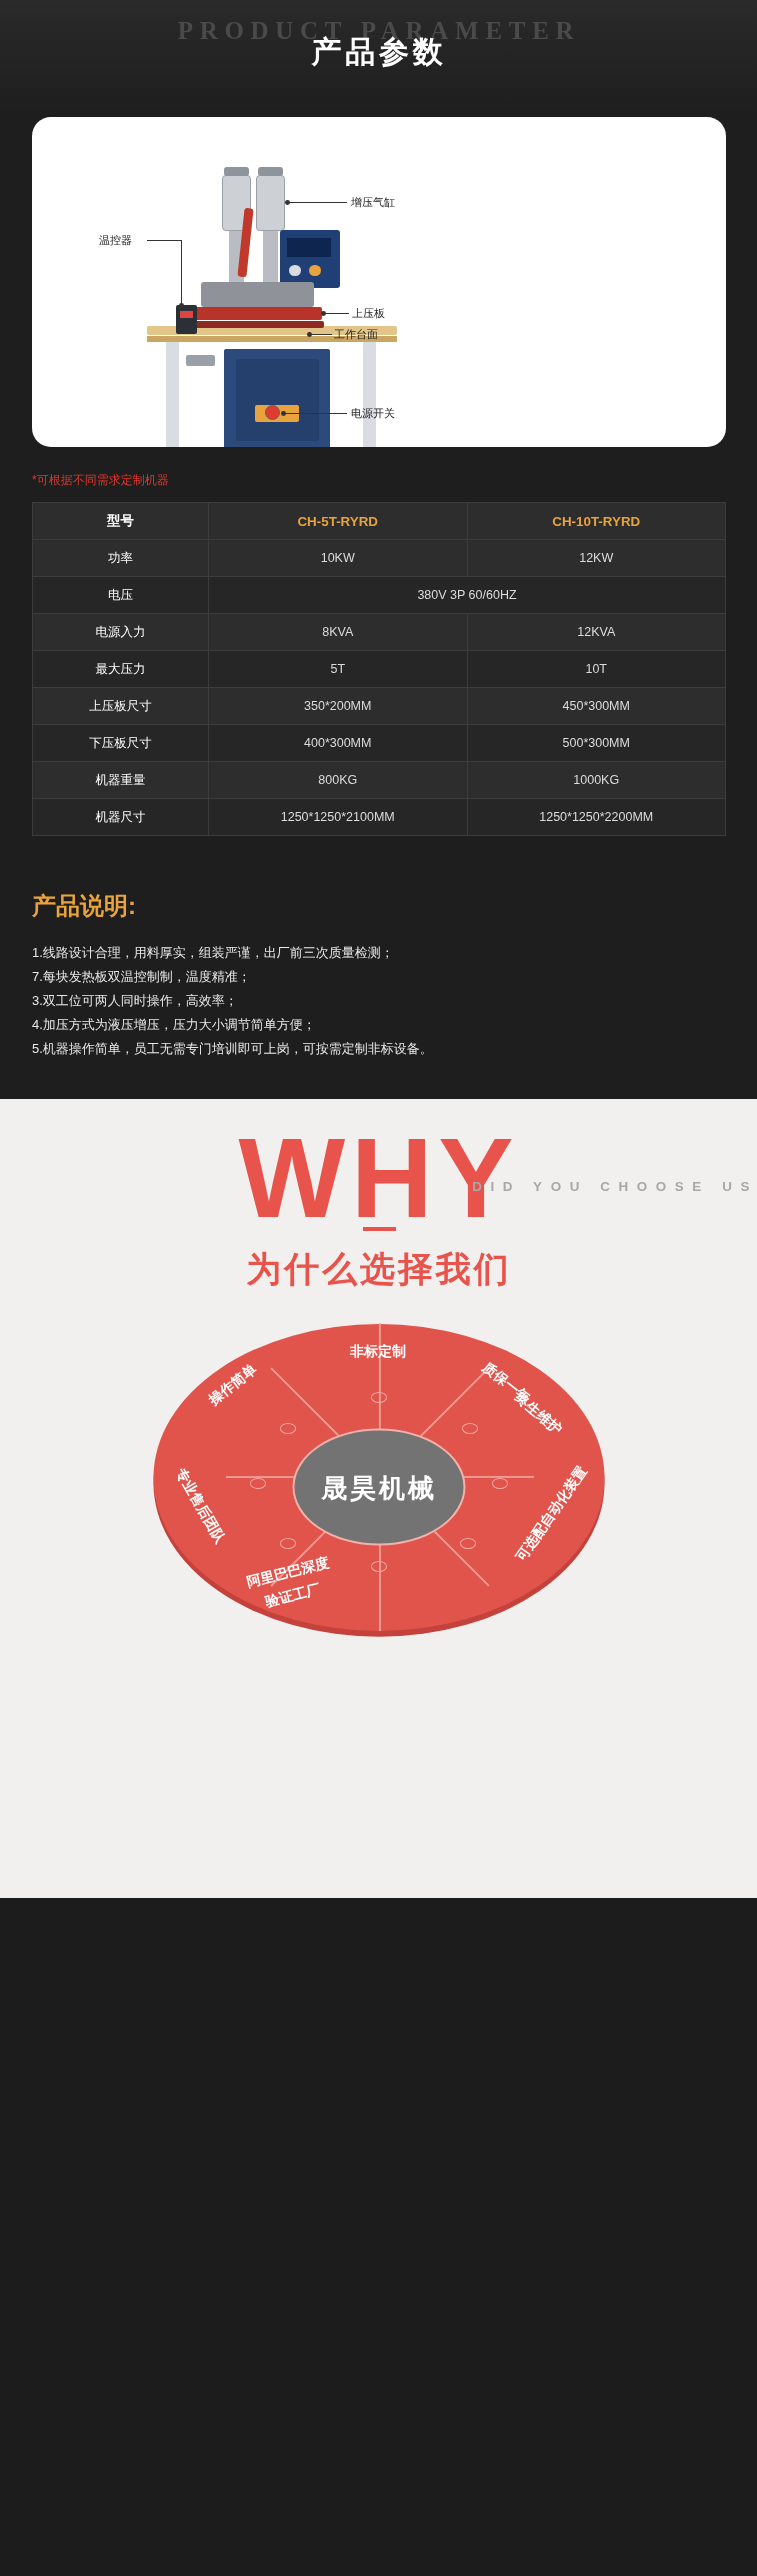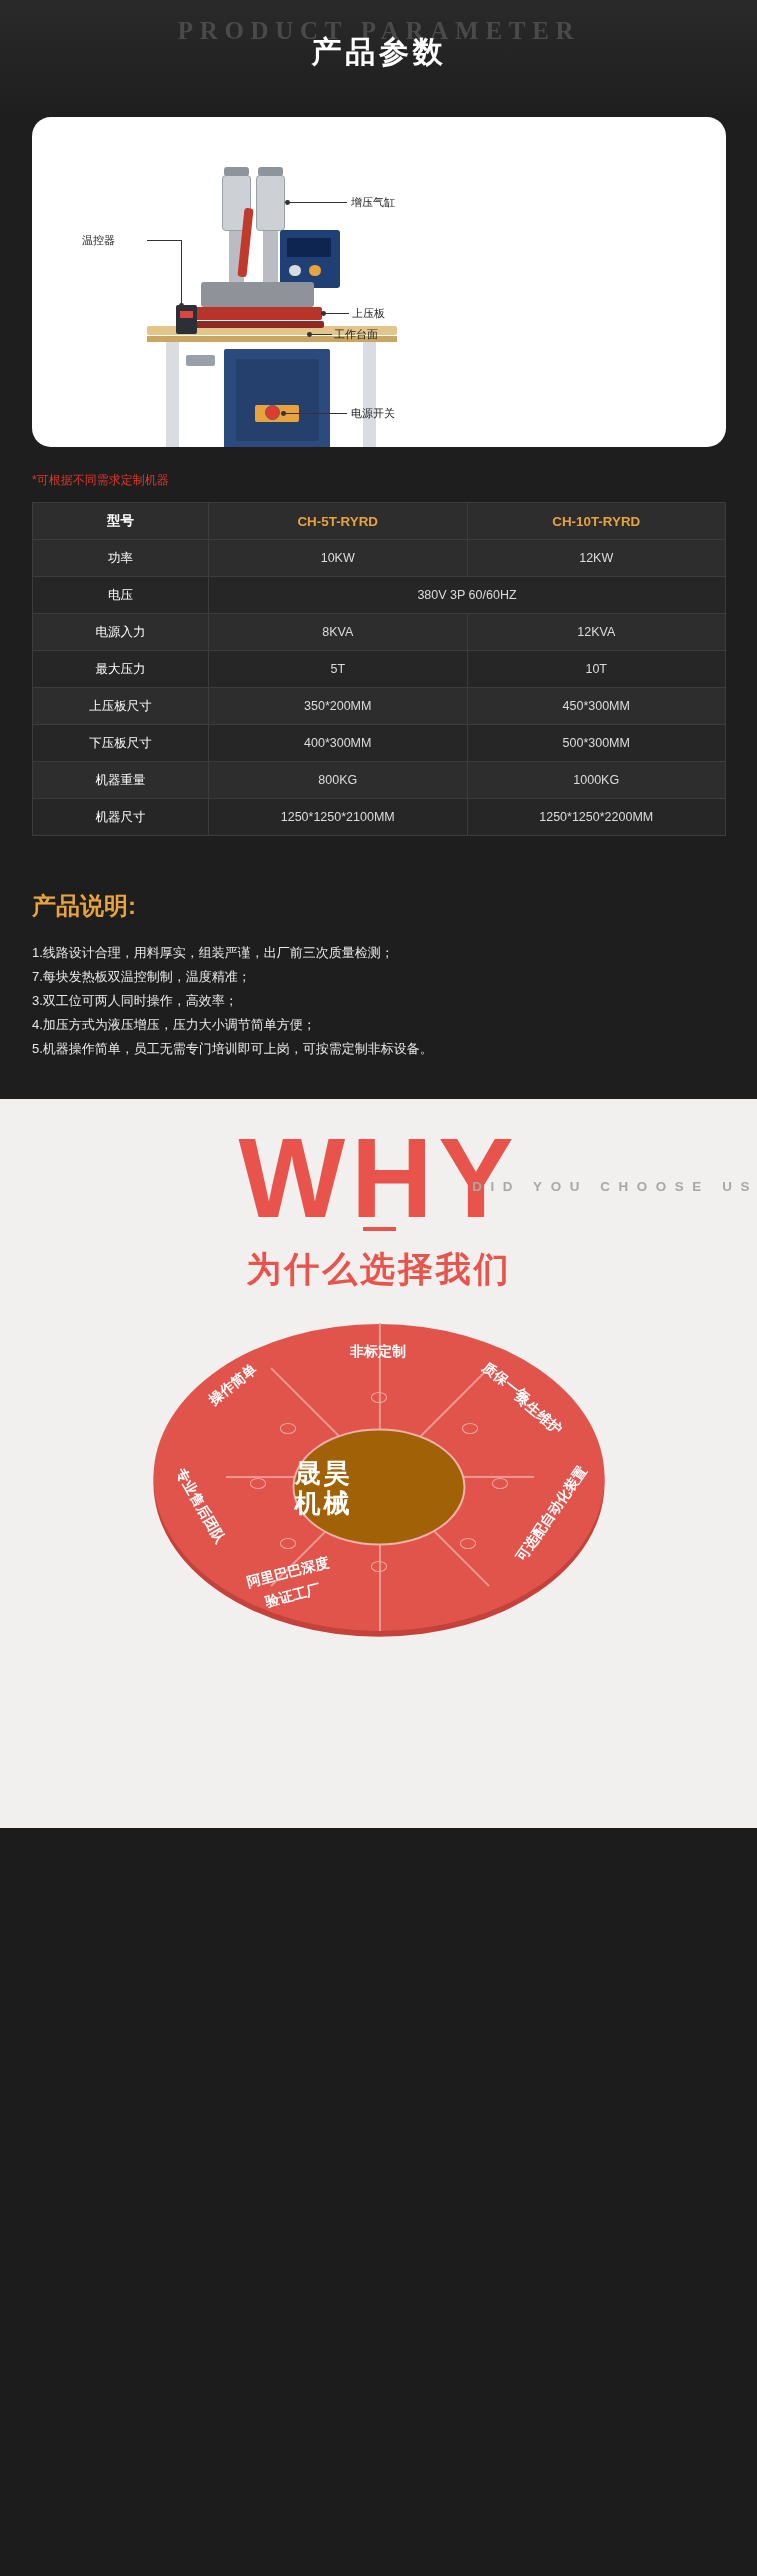--- a/index.html
+++ b/index.html
@@ -3,21 +3,21 @@
 <meta charset="utf-8">
 <style>
   * { box-sizing: border-box; margin: 0; padding: 0; }
   html, body {
     width: 758px;
     background: #1c1c1c;
     font-family: "Liberation Sans", "DejaVu Sans", sans-serif;
   }
   .page {
     width: 758px;
-    height: 1828px;
+    height: 2576px;
     position: relative;
     overflow: hidden;
   }
 
   
   .sec-dark {
     background: #232323;
     background: linear-gradient(180deg,#2a2a2a 0%, #1e1e1e 115px, #1e1e1e 100%);
     padding: 0 0 38px 0;
     position: relative;
@@ -208,25 +208,25 @@
     box-shadow: 0 5.8px 0 #c4423b;
   }
   .wheel-inner {
     position: absolute;
     left: 50%;
     top: 50%;
     transform: translate(-50%,-50%);
     width: 173px;
     height: 117px;
     border-radius: 50%;
-    background: #a16207;
+    background: #737373;
     border: 2.9px solid #f3b1ac;
     display: flex;
-    flex-direction: column;
-    align-items: flex-start;
+    flex-direction: row;
+    align-items: center;
     justify-content: center;
     z-index: 5;
   }
   .wheel-inner div {
     color: #ffffff;
     font-size: 26px;
     font-weight: 800;
     letter-spacing: 2.9px;
     line-height: 30px;
   }
@@ -299,21 +299,21 @@
         <div class="m-pedal"></div>
         <div class="m-switch"></div>
 
         <div class="leader" style="left:255px; top:85px; width:60px;"></div>
         <div class="dot" style="left:253px; top:83px;"></div>
         <div class="lbl" style="left:319px; top:78px;">增压气缸</div>
 
         <div class="leader" style="left:115px; top:123px; width:35px;"></div>
         <div class="leader" style="left:149px; top:123px; width:1px; height:67px; background:#333;"></div>
         <div class="dot" style="left:147px; top:186px;"></div>
-        <div class="lbl" style="left:50px; top:116px;">温控器</div>
+        <div class="lbl" style="left:67px; top:116px;">温控器</div>
 
         <div class="leader" style="left:293px; top:196px; width:24px;"></div>
         <div class="dot" style="left:289px; top:194px;"></div>
         <div class="lbl" style="left:320px; top:189px;">上压板</div>
 
         <div class="leader" style="left:279px; top:217px; width:21px;"></div>
         <div class="dot" style="left:275px; top:215px;"></div>
         <div class="lbl" style="left:302px; top:210px;">工作台面</div>
 
         <div class="leader" style="left:252px; top:296px; width:63px;"></div>

